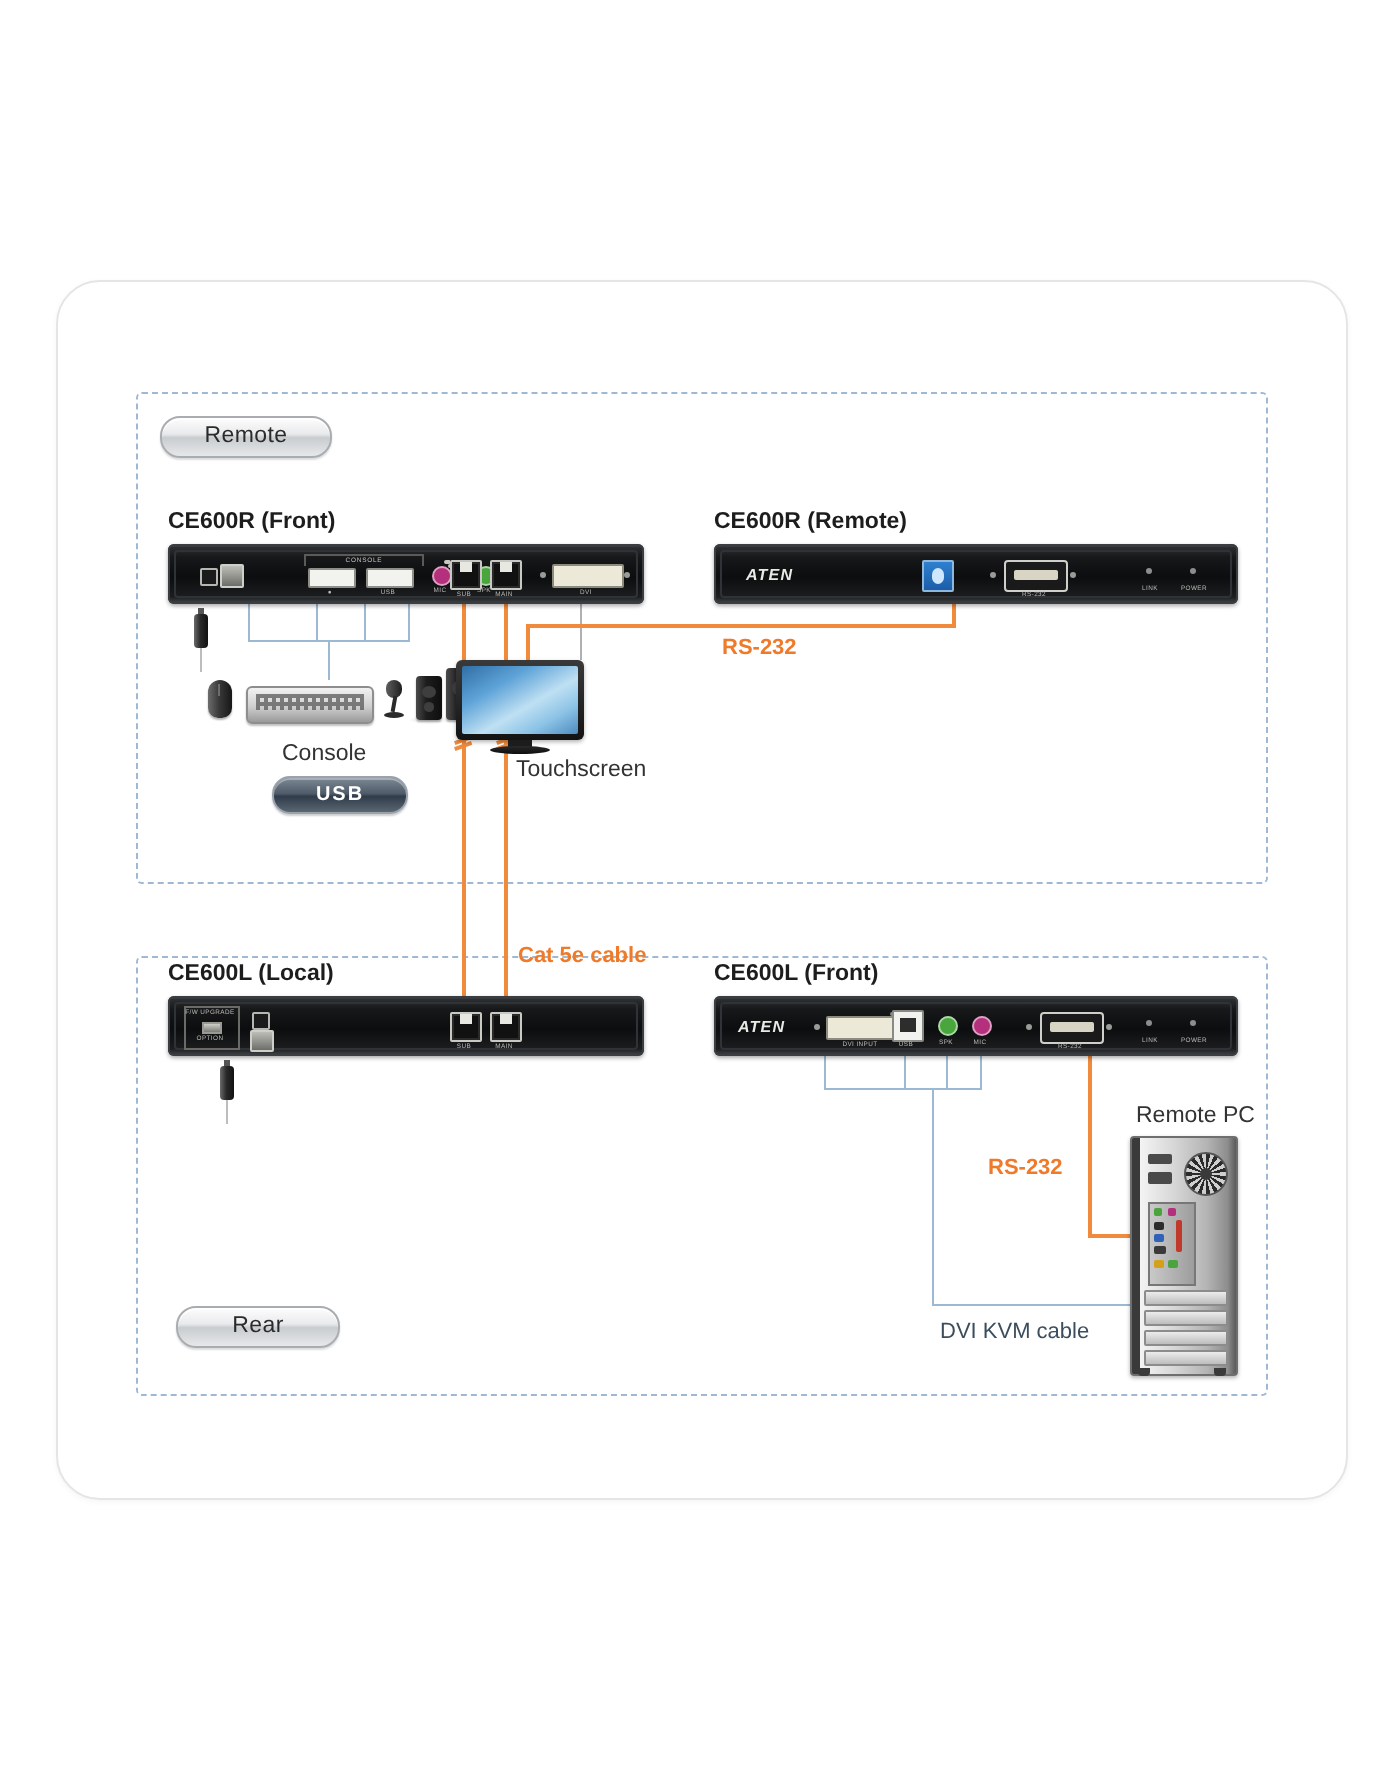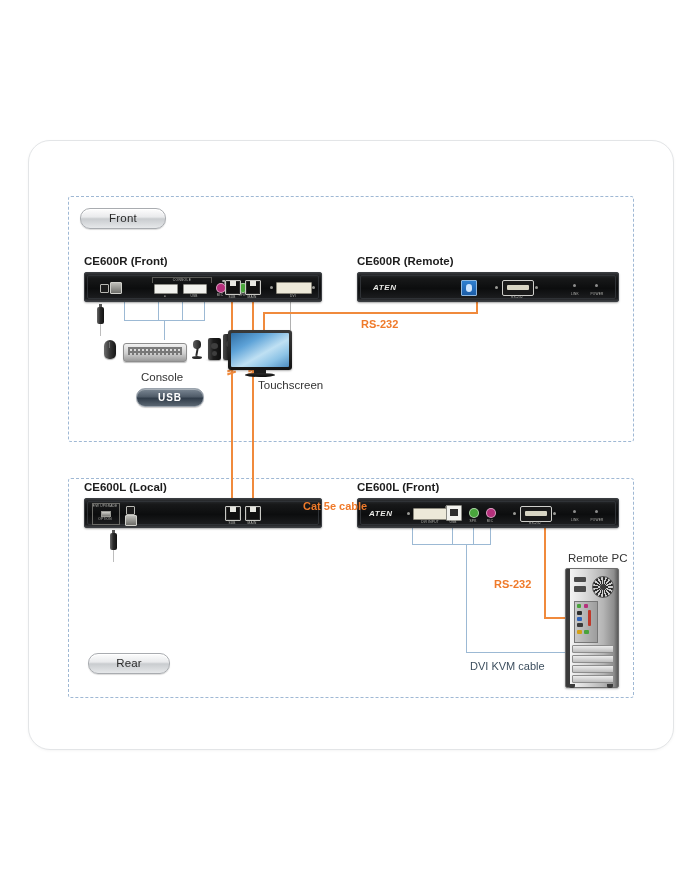--- a/index.html
+++ b/index.html
@@ -40,21 +40,21 @@
   #cap-l-front{left:357px;top:481px;}
 
   .plaincap{position:absolute;font-size:11.5px;color:#333;white-space:nowrap;}
   #cap-console{left:141px;top:371px;}
   #cap-touch  {left:258px;top:379px;}
   #cap-pc     {left:568px;top:552px;}
 
   .orangecap{position:absolute;font-size:11px;color:#ef7a2a;white-space:nowrap;font-weight:bold;}
   #cap-rs232-top{left:361px;top:318px;}
   #cap-rs232-bot{left:494px;top:578px;}
-  #cap-cat5e    {left:259px;top:500px;margin-left:44px;}
+  #cap-cat5e    {left:259px;top:472px;}
 
   .bluecap{position:absolute;font-size:11px;color:#3c4e5e;white-space:nowrap;}
   #cap-dvikvm{left:470px;top:660px;}
 
   
   .chassis{position:absolute;border-radius:3px;
       background:linear-gradient(to bottom,#54575b 0%,#2b2d30 6%,#171819 22%,#0c0d0e 55%,#1c1d1f 88%,#45484c 100%);
       box-shadow:0 1px 2px rgba(0,0,0,.35),inset 0 0 0 1px #3a3d41;}
   .chassis:before{content:"";position:absolute;left:3px;right:3px;top:3px;bottom:3px;
       border:1px solid #2f3236;border-radius:2px;pointer-events:none;}
@@ -185,21 +185,21 @@
   .plug .cord{position:absolute;left:3px;top:17px;width:1px;height:12px;background:#bdbdbd;}
 </style>
 </head>
 <body>
 
 <div id="outer-card"></div>
 
 <div class="zone" id="zone-remote"></div>
 <div class="zone" id="zone-local"></div>
 
-<div class="pill" id="pill-remote">Front</div>
+<div class="pill" id="pill-remote">Remote</div>
 <div class="pill" id="pill-local">Rear</div>
 
 <div class="cap" id="cap-r-rear">CE600R (Front)</div>
 <div class="cap" id="cap-r-front">CE600R (Remote)</div>
 <div class="cap" id="cap-l-rear">CE600L (Local)</div>
 <div class="cap" id="cap-l-front">CE600L (Front)</div>
 
 <div class="w wv" style="left:124px;top:302px;height:18px;"></div>
 <div class="w wv" style="left:158px;top:302px;height:18px;"></div>
 <div class="w wv" style="left:182px;top:302px;height:18px;"></div>

